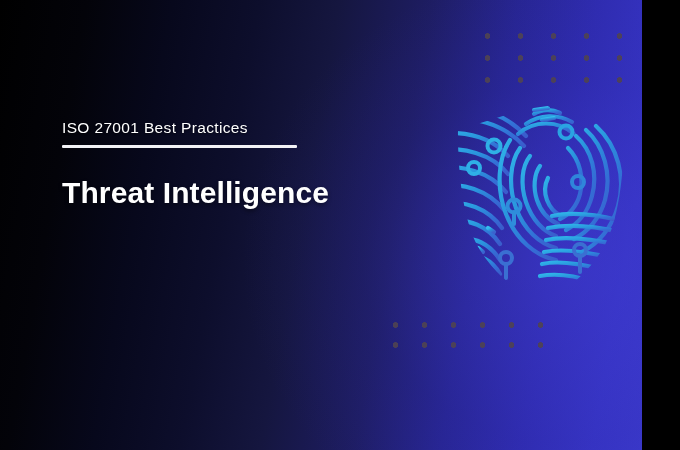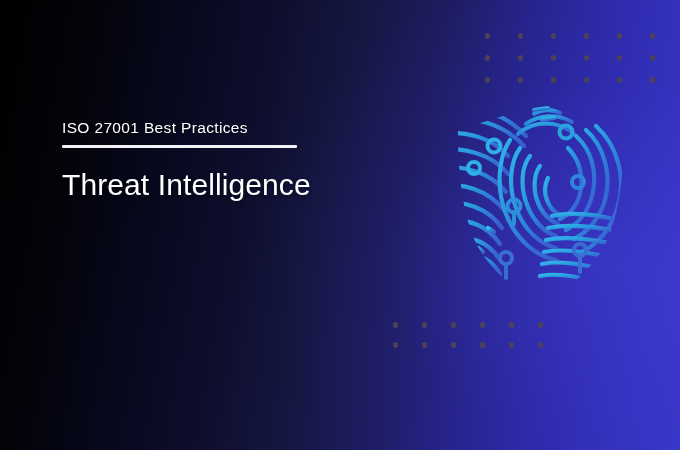--- a/index.html
+++ b/index.html
@@ -2,36 +2,37 @@
 <html><head>
 <meta charset="utf-8">
 <style>
   html, body {
     margin: 0;
     padding: 0;
     background: #000000;
   }
   .banner {
     position: relative;
-    width: 680px;
+    width: 613px;
     height: 450px;
     overflow: hidden;
     font-family: "Liberation Sans", sans-serif;
     background:
       linear-gradient(100deg,
         #000000 0%,
         #030309 12%,
         #07081c 24%,
         #0d0e2c 36%,
         #15163f 47%,
         #1e1d63 60%,
         #272592 72%,
         #2f2cb0 83%,
         #3634c4 93%,
         #3a38ca 100%);
+    padding-left: 29px;
   }
   .banner::after {
     content: "";
     position: absolute;
     inset: 0;
     background: radial-gradient(ellipse 70% 90% at 88% 58%,
                 rgba(70,64,220,0.38) 0%,
                 rgba(50,45,180,0.12) 45%,
                 rgba(0,0,0,0) 72%);
     pointer-events: none;
@@ -88,24 +89,24 @@
     text-shadow: 0 1px 2px rgba(0,0,0,0.55);
   }
   .rule {
     margin-top: 7px;
     width: 235px;
     height: 3px;
     background: #f2f2f6;
     border-radius: 1px;
   }
   .headline {
-    margin-top: 20px;
+    margin-top: 28px;
     color: #ffffff;
     font-size: 30px;
-    font-weight: normal;
+    font-weight: bold;
     letter-spacing: 0.1px;
     line-height: 34px;
     white-space: nowrap;
     text-shadow: 0 2px 4px rgba(0,0,0,0.45);
   }
 </style>
 </head>
 <body>
 
 <div class="banner">

